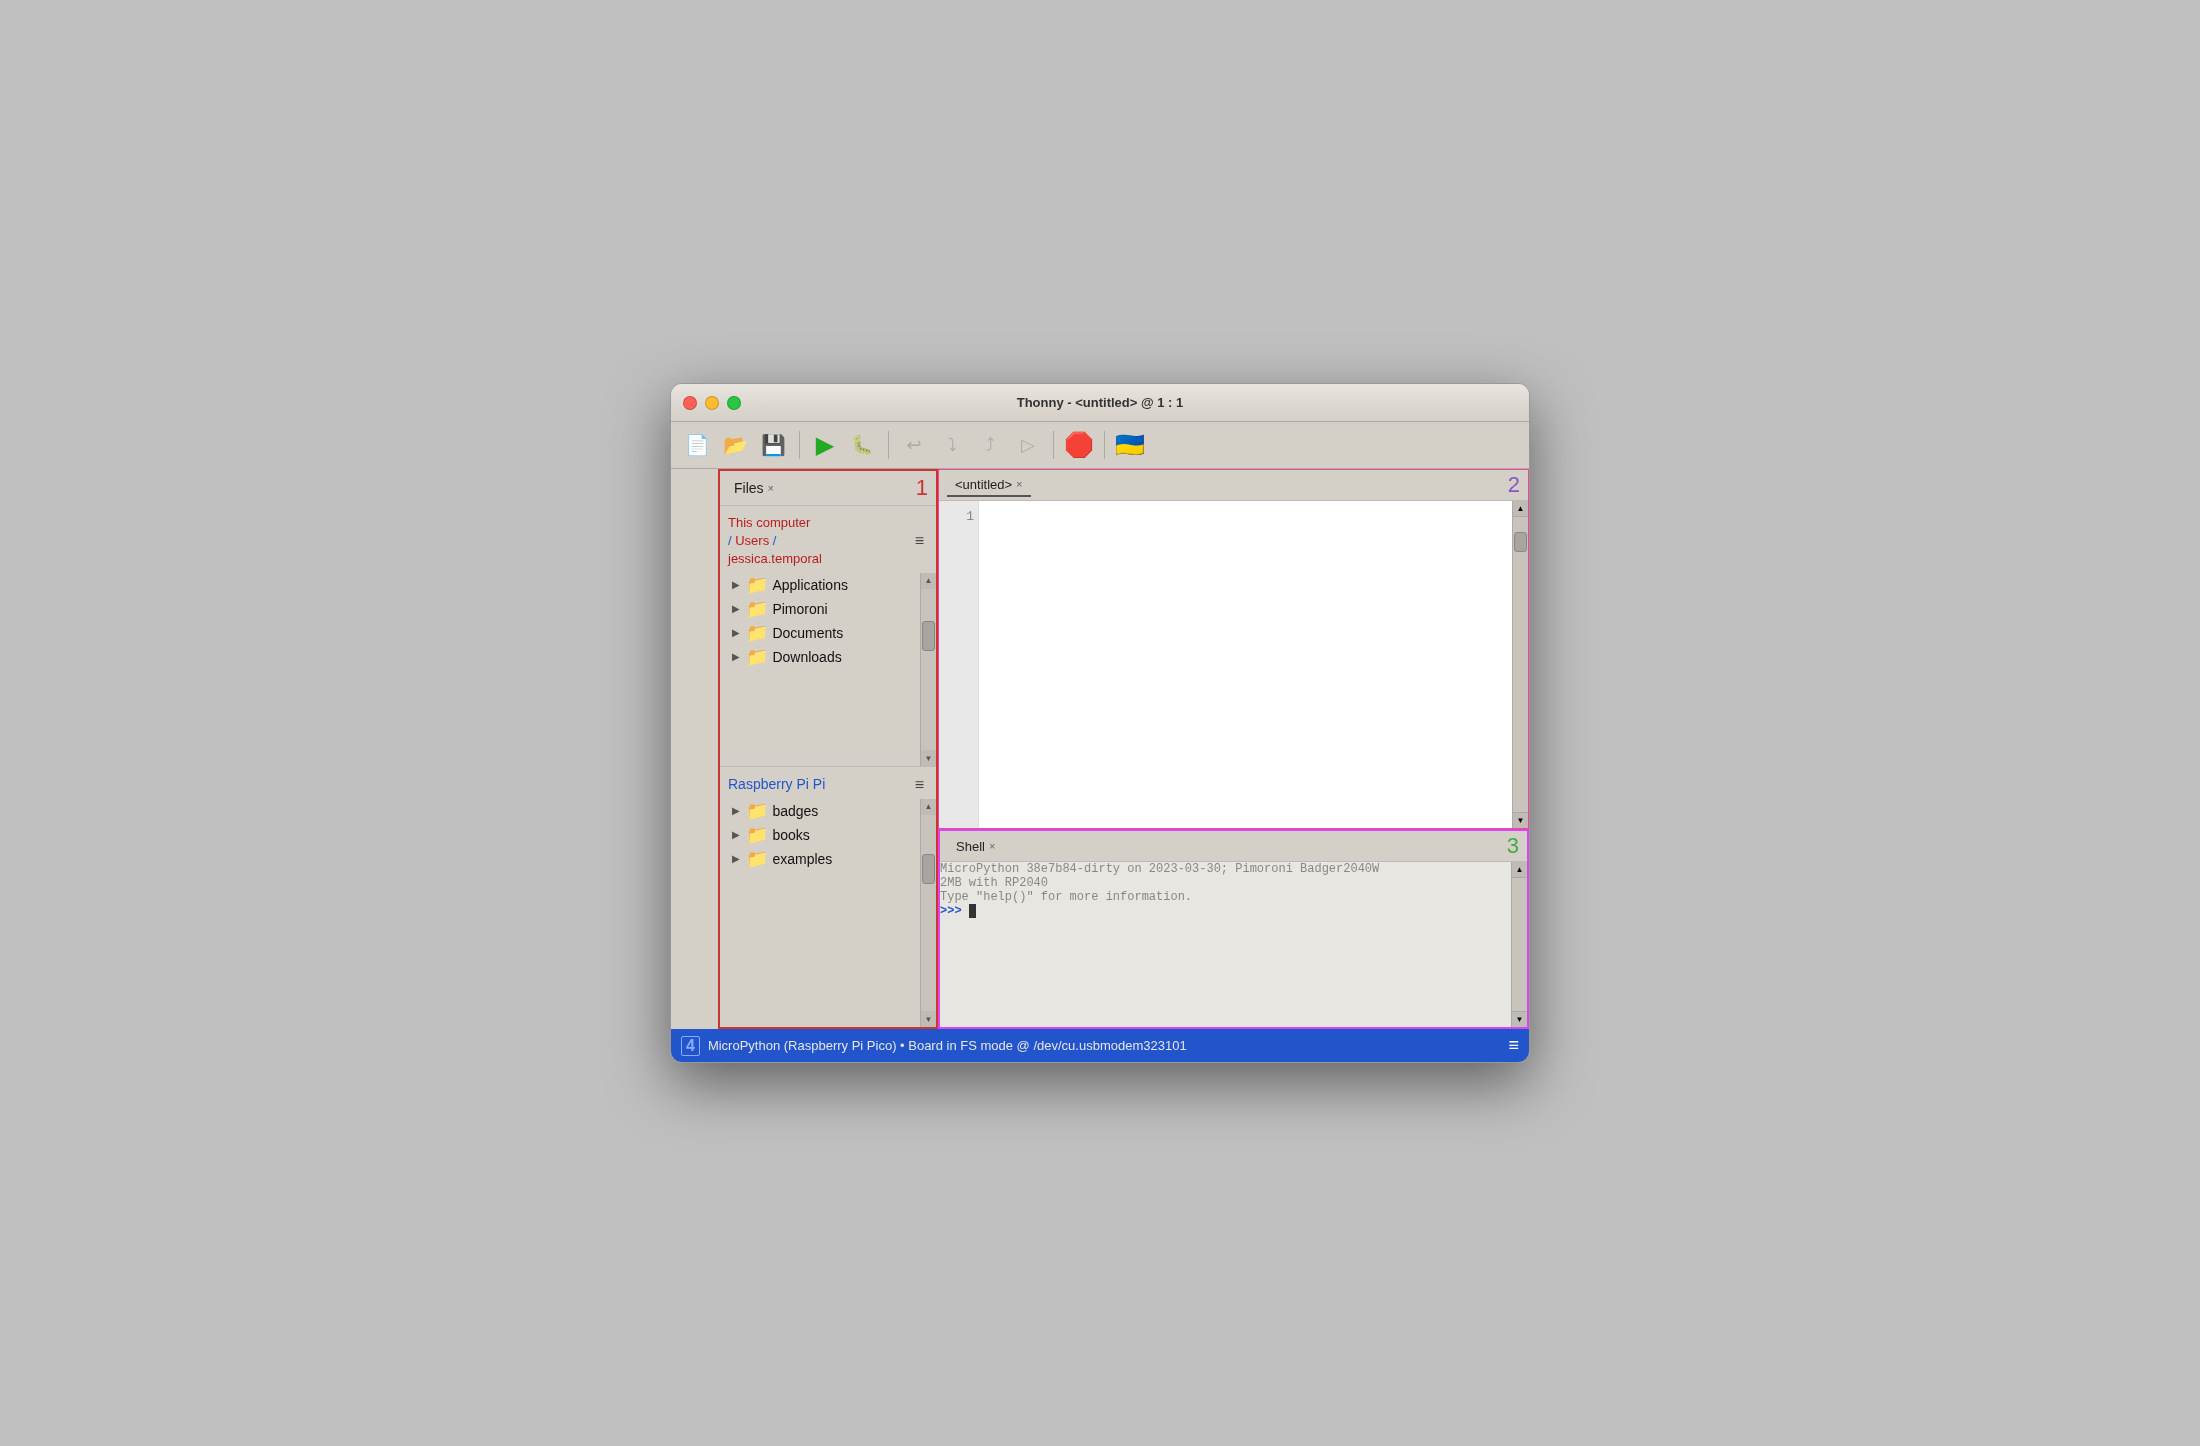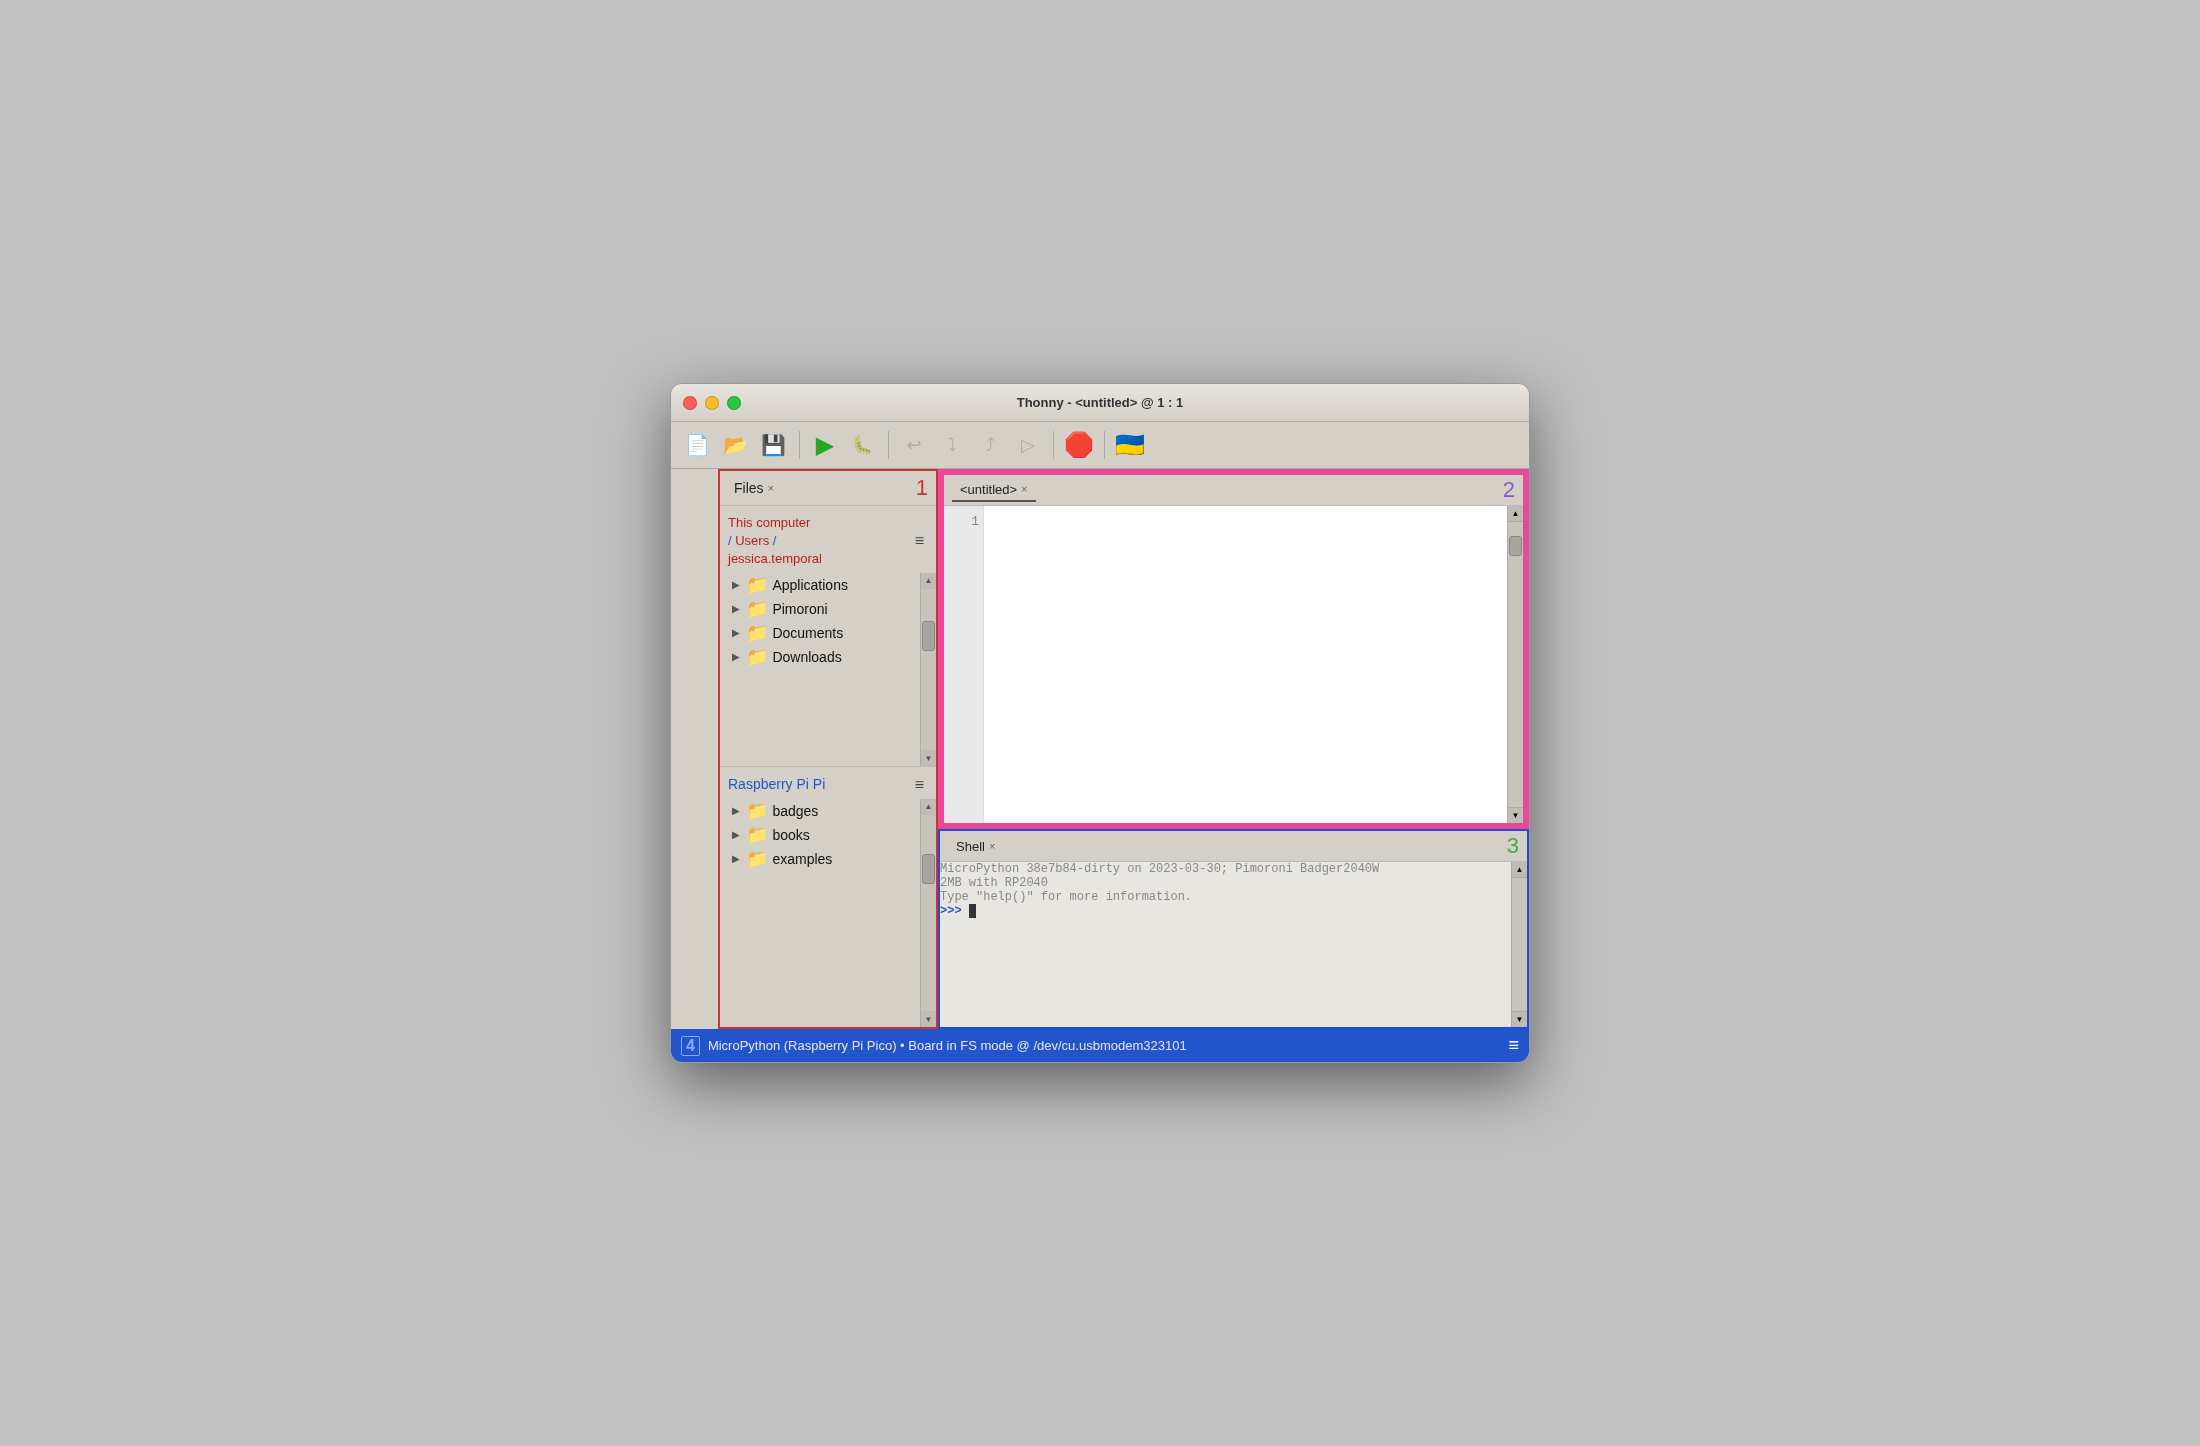--- a/index.html
+++ b/index.html
@@ -192,21 +192,21 @@
     }
     
     .right-panel {
       flex: 1;
       display: flex;
       flex-direction: column;
     }
     
     .editor-panel {
       flex: 1;
-      border: 6px solid #ec4899;
+      border: 1px solid #ec4899;
       display: flex;
       flex-direction: column;
       background: #d4d0c8;
       margin-bottom: 0;
     }
     .editor-header {
       background: #d4d0c8;
       padding: 2px 8px;
       display: flex;
       align-items: center;
@@ -258,21 +258,21 @@
     }
     .editor-scrollbar {
       width: 16px;
       background: #c8c4bc;
       border-left: 1px solid #aaa;
       display: flex;
       flex-direction: column;
     }
     
     .shell-panel {
-      border: 2px solid #1d4ed8;
+      border: 2px solid #d946ef;
       display: flex;
       flex-direction: column;
       background: #d4d0c8;
       height: 200px;
     }
     .shell-header {
       background: #d4d0c8;
       padding: 2px 8px;
       display: flex;
       align-items: center;

